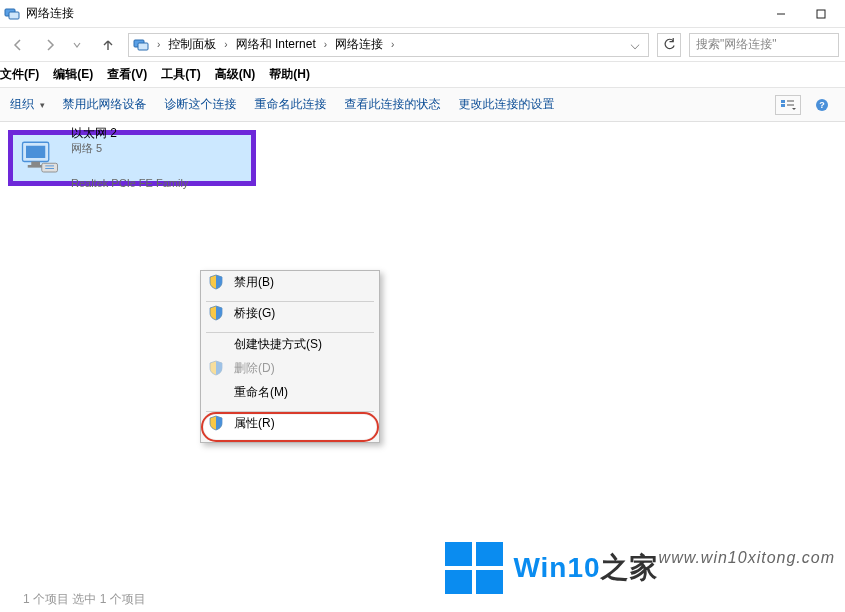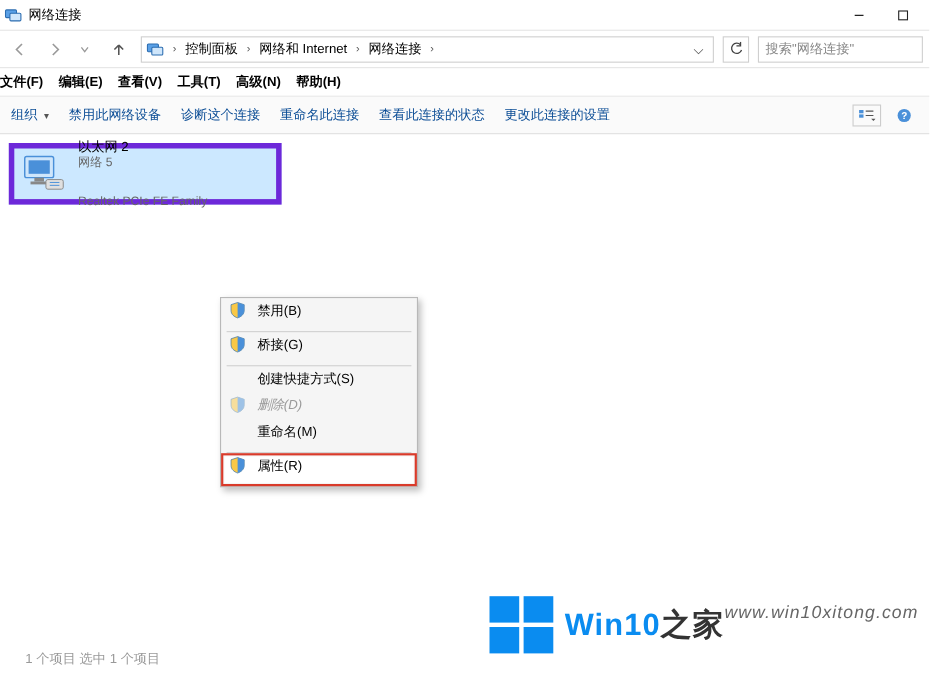--- a/index.html
+++ b/index.html
@@ -41,25 +41,25 @@
     .net-item.selected { background:#cce8ff; border:5px solid #6d28d9; }
     .net-icon { width:42px; height:42px; }
     .net-text { display:flex; flex-direction:column; line-height:1.35; }
     .net-sub { color:#666; font-size:11px; }
     .net-desc { color:#666; font-size:11px;margin-top:20px; }
 
     
     .ctxmenu { position:absolute; left:200px; top:148px; width:180px; background:#f5f5f5; border:1px solid #b8b8b8; box-shadow: 3px 3px 6px rgba(0,0,0,.25); padding:3px; }
     .ctx-item { height:24px; display:flex; align-items:flex-start; gap:8px; padding:0 6px 0 4px; font-size:12px; }
     .ctx-item .shield { width:16px; height:16px; flex-shrink:0; }
-    .ctx-item.disabled { color:#9a9a9a;font-style:italic; }
+    .ctx-item.disabled { color:#9a9a9a; }
     .ctx-text { margin-left: 2px; }
     .ctx-noicon { padding-left: 28px; }
     .ctx-sep { height:1px; background:#d0d0d0; margin:3px 2px; }
-    .ctx-item.highlight { background:#fff; outline:2px solid #d93b2b; outline-offset:1px; }
+    .ctx-item.highlight { background:#fff; outline:2px solid #d93b2b; outline-offset:1px;border-radius:12px; }
 
     
     .watermark { position:absolute; right:10px; bottom:18px; display:flex; align-items:center; gap:10px; }
     .wm-logo { width:58px; height:52px; display:grid; grid-template-columns:1fr 1fr; grid-template-rows:1fr 1fr; gap:4px; }
     .wm-logo div { background:#0a8cf0; }
     .wm-text { display:flex; flex-direction:row; }
     .wm-title { font-size:28px; font-weight:600; color:#0a8cf0; letter-spacing:1px; }
     .wm-zhi { color:#333; }
     .wm-url { font-size:16px; color:#666; letter-spacing:1px;font-style:italic; }
 

